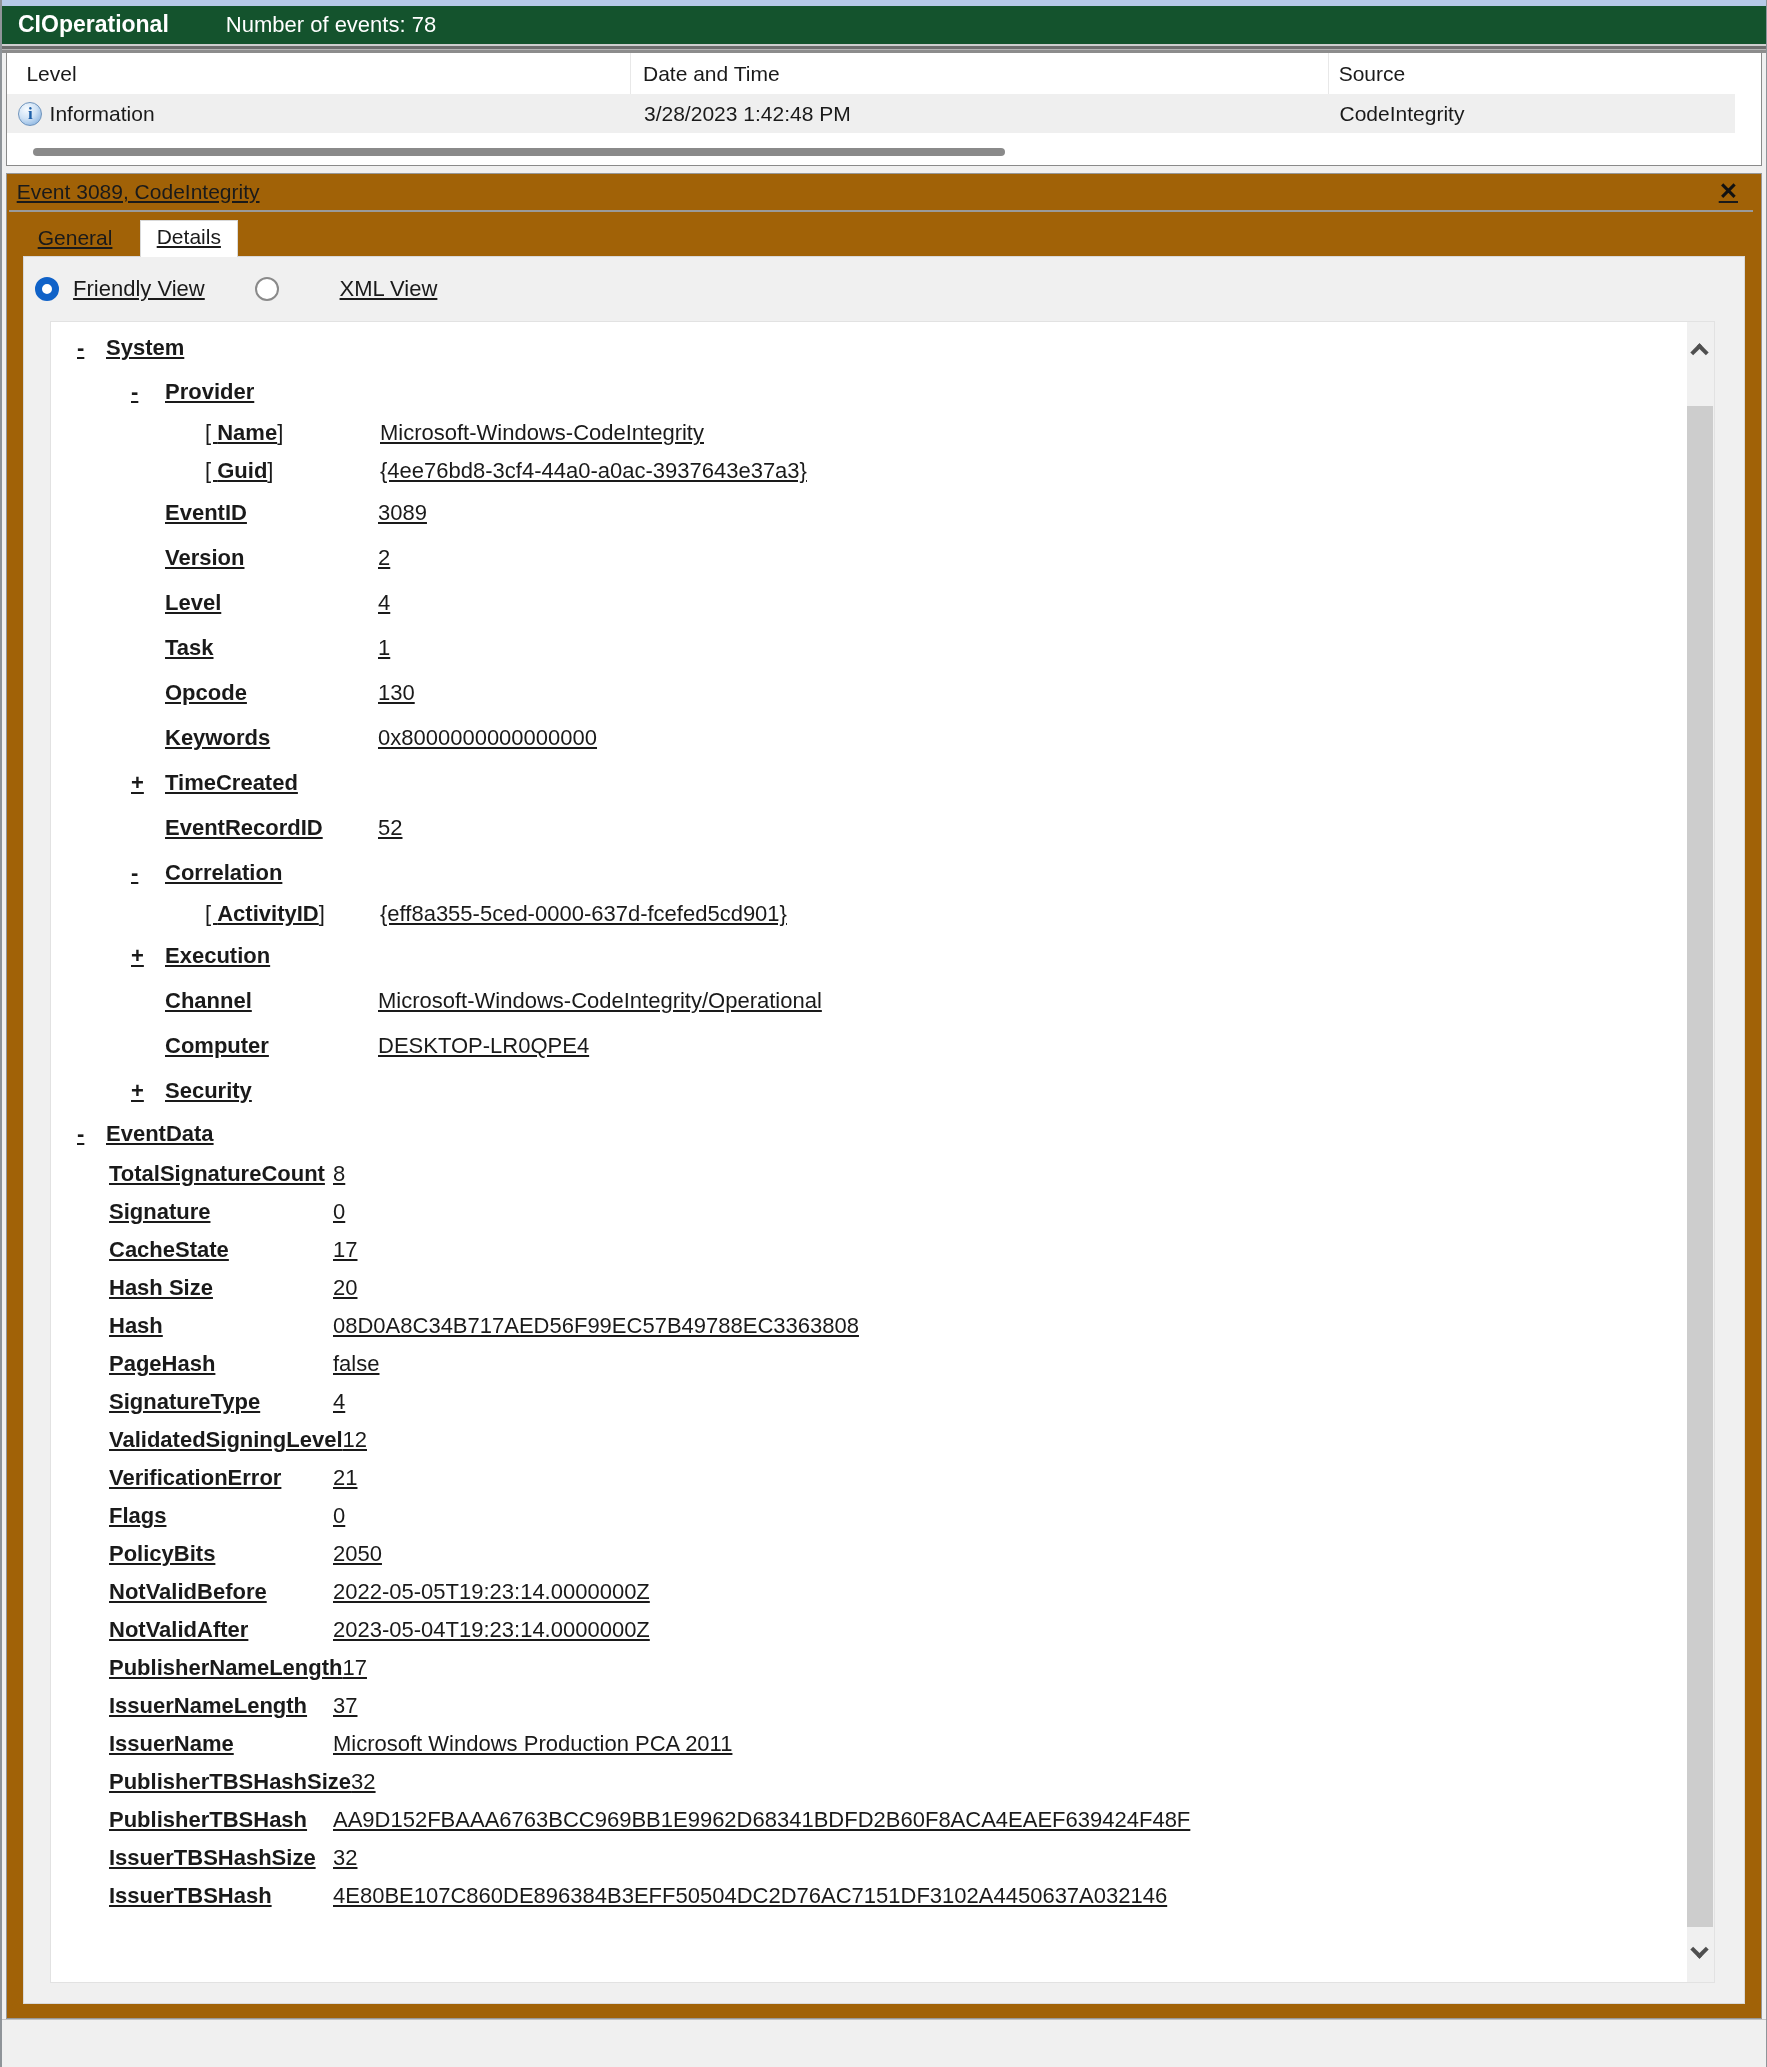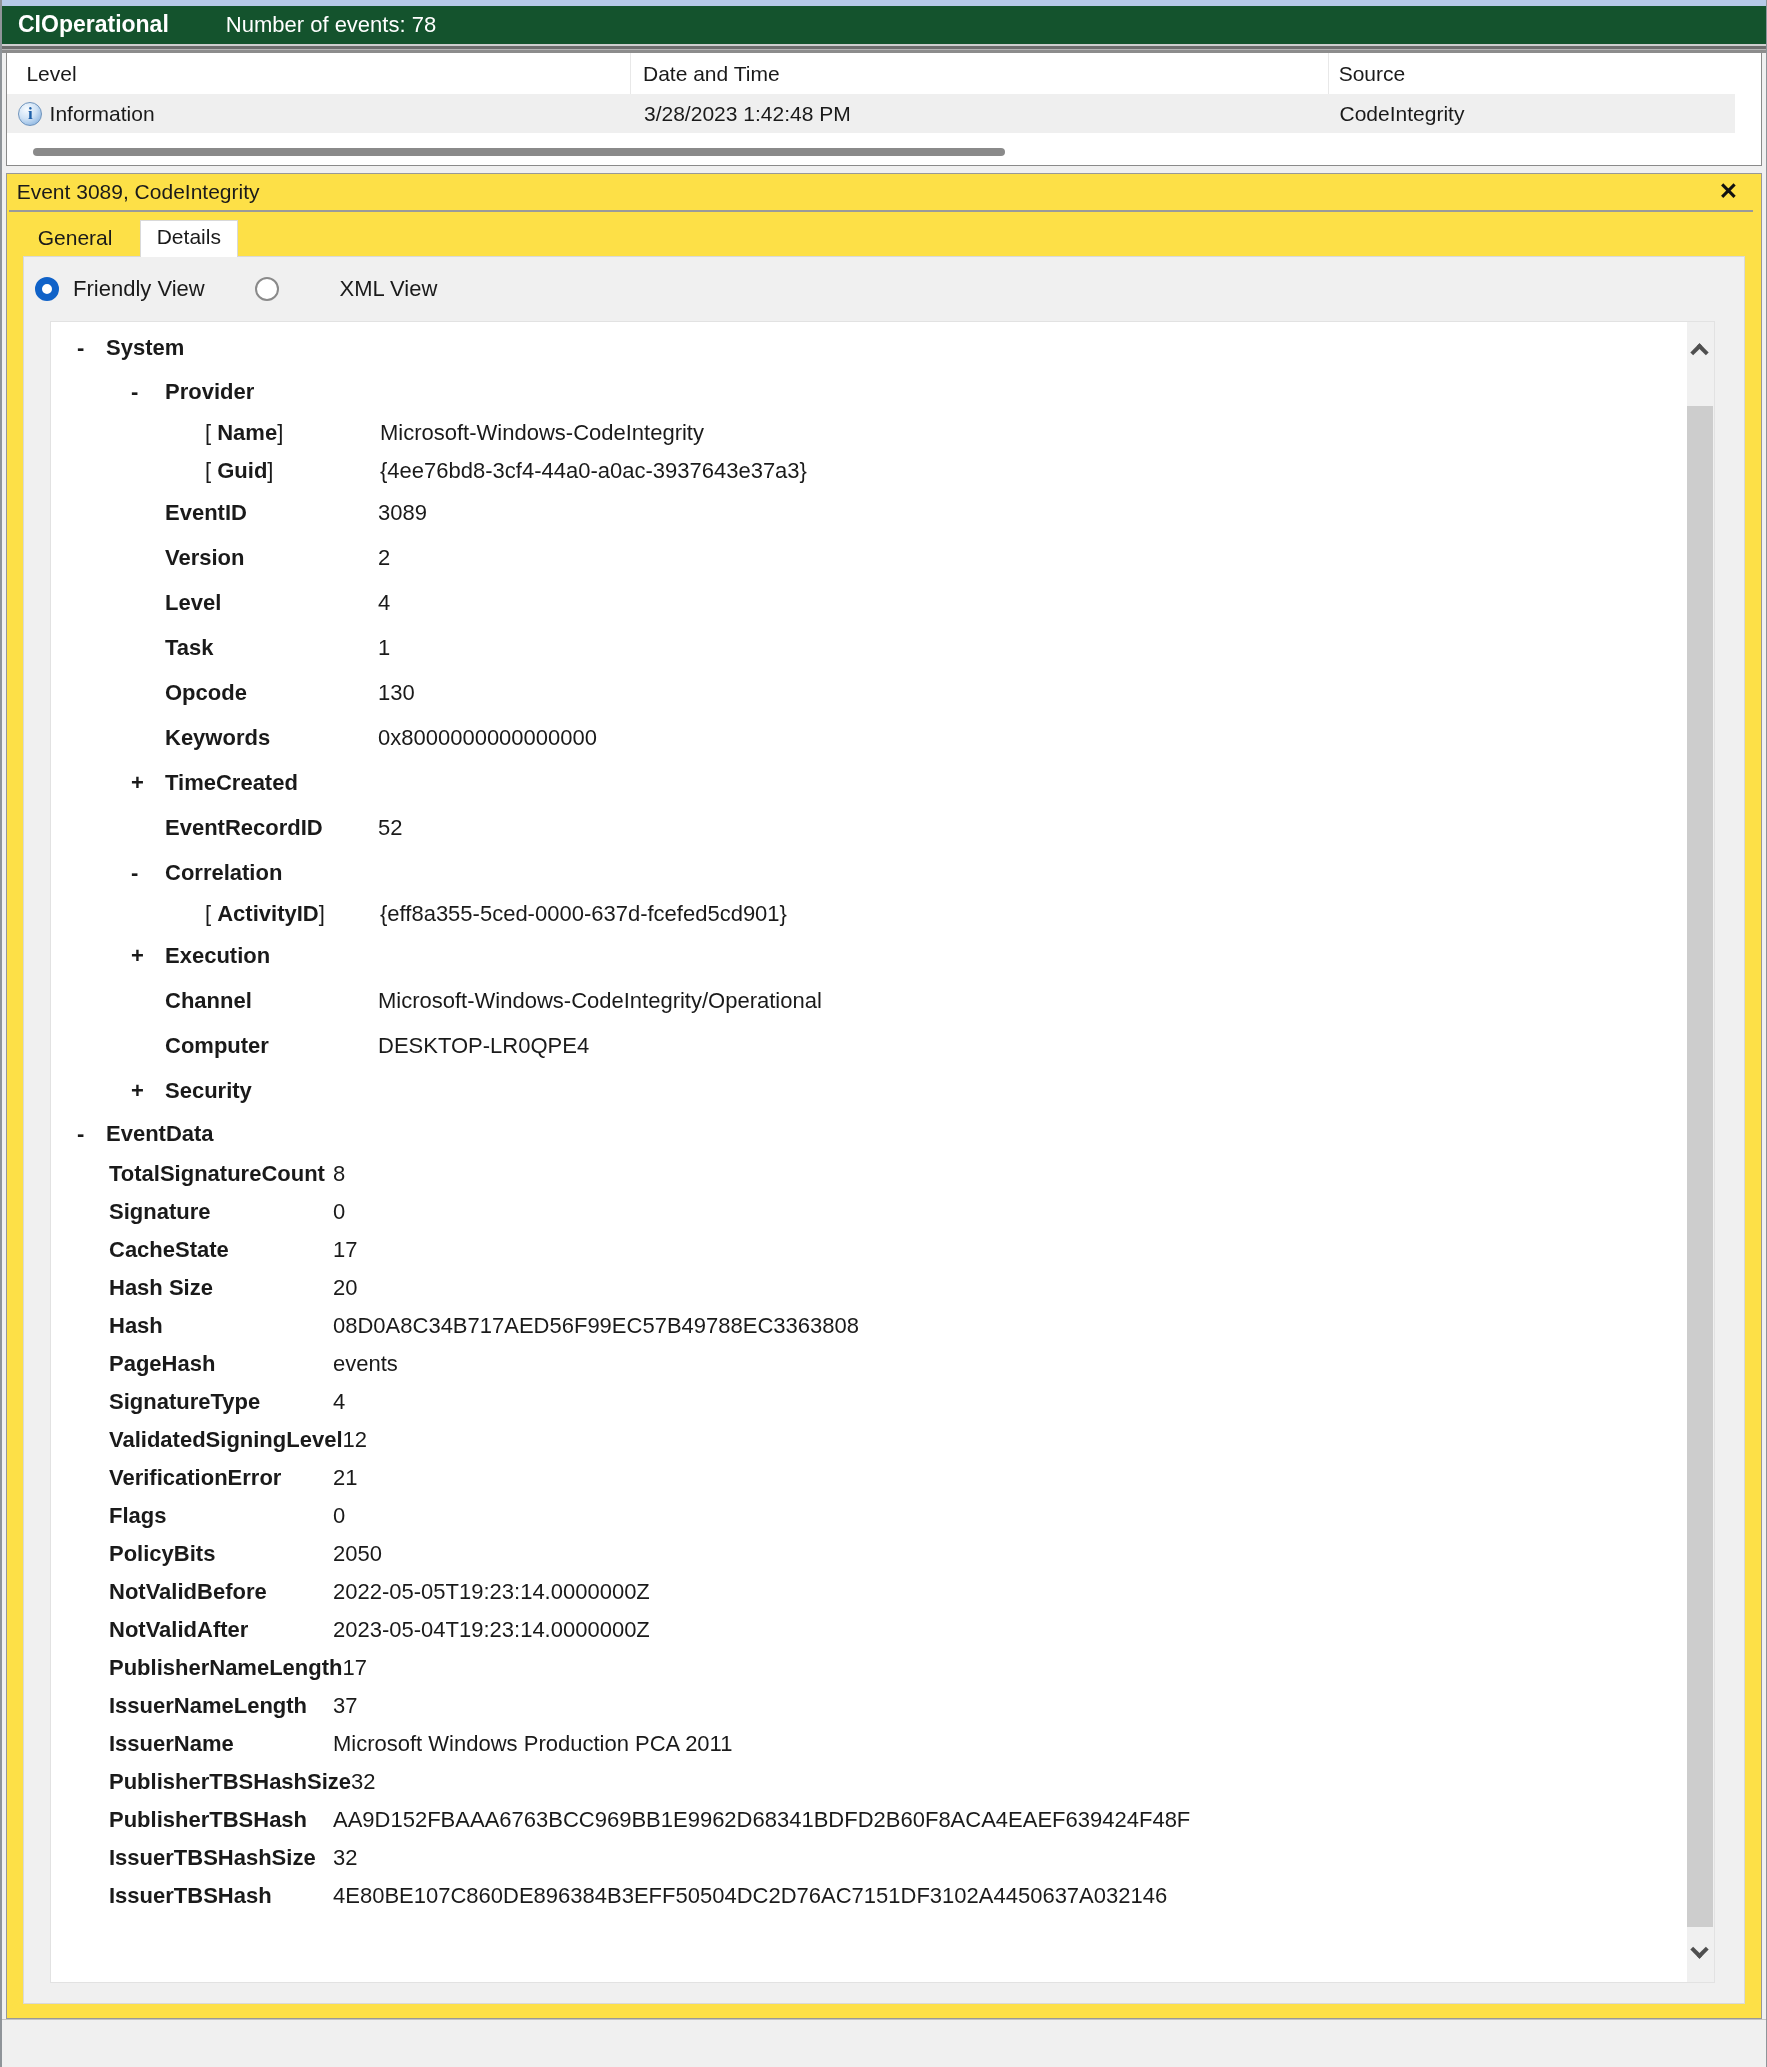--- a/index.html
+++ b/index.html
@@ -37,21 +37,21 @@
     background:radial-gradient(circle at 35% 28%, #f6fbff, #cfe2f5 45%, #9cc0e6 75%, #7da9d8);
     border:1.6px solid #6f94bd; color:#1d5fa8;
     font-weight:bold; font-size:17px; font-family:"Liberation Serif", serif;
     display:flex; align-items:center; justify-content:center;
     margin-right:7.3px; flex:none;
   }
   .hscroll { position:absolute; left:0; bottom:8px; height:11.3px; width:100%; display:flex; align-items:center; }
   .hthumb { margin-left:26px; width:972px; height:8px; background:#8a8a8a; border-radius:4px; }
 
   
-  .event-panel { margin:6.5px 4px 0 4px; height:1846px; background:#fde047; border:0.8px solid #989898; }
+  .event-panel { margin:6.5px 4px 0 4px; height:1846px; background:#a16207; border:0.8px solid #989898;text-decoration:underline; }
   .ep-header { height:36px; display:flex; align-items:center; justify-content:space-between; padding:0 23px 0 9.7px; font-size:21px; }
   .close-x { font-size:23px; font-weight:bold; color:#111; line-height:1; cursor:default; }
   .ep-divider { height:2.4px; background:#9a9a9a; margin:0 8px 0 1.6px; }
 
   .tabs { display:flex; align-items:flex-end; padding-left:19.4px; margin-top:6.5px; height:37px; position:relative; z-index:2;gap:16px; }
   .tab { font-size:21px; padding:0 11.3px 6.5px 11.3px; height:29px; display:flex; align-items:center; }
   .tab.active { background:#ffffff; border:0.8px solid #d9d9d9; border-bottom:none; height:37px; padding:0 16px 4.9px 16px; margin-bottom:-1.6px; }
 
   .tabpage { border:0.8px solid #d9d9d9; margin:0 16px; background:#f0f0f0; height:1748px; padding-top:13px; position:relative; }
   .radios { display:flex; align-items:flex-end; margin-left:11.3px; height:32px; font-size:22px; }
@@ -162,21 +162,21 @@
             <div class="trow t-sys"><span class="sign">+</span><span class="lbl">Execution</span></div>
             <div class="trow t-sys"><span class="sign"></span><span class="lbl">Channel</span><span class="val">Microsoft-Windows-CodeIntegrity/Operational</span></div>
             <div class="trow t-sys"><span class="sign"></span><span class="lbl">Computer</span><span class="val">DESKTOP-LR0QPE4</span></div>
             <div class="trow t-sys"><span class="sign">+</span><span class="lbl">Security</span></div>
             <div class="trow t-root"><span class="sign">-</span><span class="lbl">EventData</span></div>
             <div class="trow t-ed"><span class="lbl">TotalSignatureCount</span><span class="val">8</span></div>
             <div class="trow t-ed"><span class="lbl">Signature</span><span class="val">0</span></div>
             <div class="trow t-ed"><span class="lbl">CacheState</span><span class="val">17</span></div>
             <div class="trow t-ed"><span class="lbl">Hash Size</span><span class="val">20</span></div>
             <div class="trow t-ed"><span class="lbl">Hash</span><span class="val">08D0A8C34B717AED56F99EC57B49788EC3363808</span></div>
-            <div class="trow t-ed"><span class="lbl">PageHash</span><span class="val">events</span></div>
+            <div class="trow t-ed"><span class="lbl">PageHash</span><span class="val">false</span></div>
             <div class="trow t-ed"><span class="lbl">SignatureType</span><span class="val">4</span></div>
             <div class="trow t-ed"><span class="lbl">ValidatedSigningLevel</span><span class="val">12</span></div>
             <div class="trow t-ed"><span class="lbl">VerificationError</span><span class="val">21</span></div>
             <div class="trow t-ed"><span class="lbl">Flags</span><span class="val">0</span></div>
             <div class="trow t-ed"><span class="lbl">PolicyBits</span><span class="val">2050</span></div>
             <div class="trow t-ed"><span class="lbl">NotValidBefore</span><span class="val">2022-05-05T19:23:14.0000000Z</span></div>
             <div class="trow t-ed"><span class="lbl">NotValidAfter</span><span class="val">2023-05-04T19:23:14.0000000Z</span></div>
             <div class="trow t-ed"><span class="lbl">PublisherNameLength</span><span class="val">17</span></div>
             <div class="trow t-ed"><span class="lbl">IssuerNameLength</span><span class="val">37</span></div>
             <div class="trow t-ed"><span class="lbl">IssuerName</span><span class="val">Microsoft Windows Production PCA 2011</span></div>

